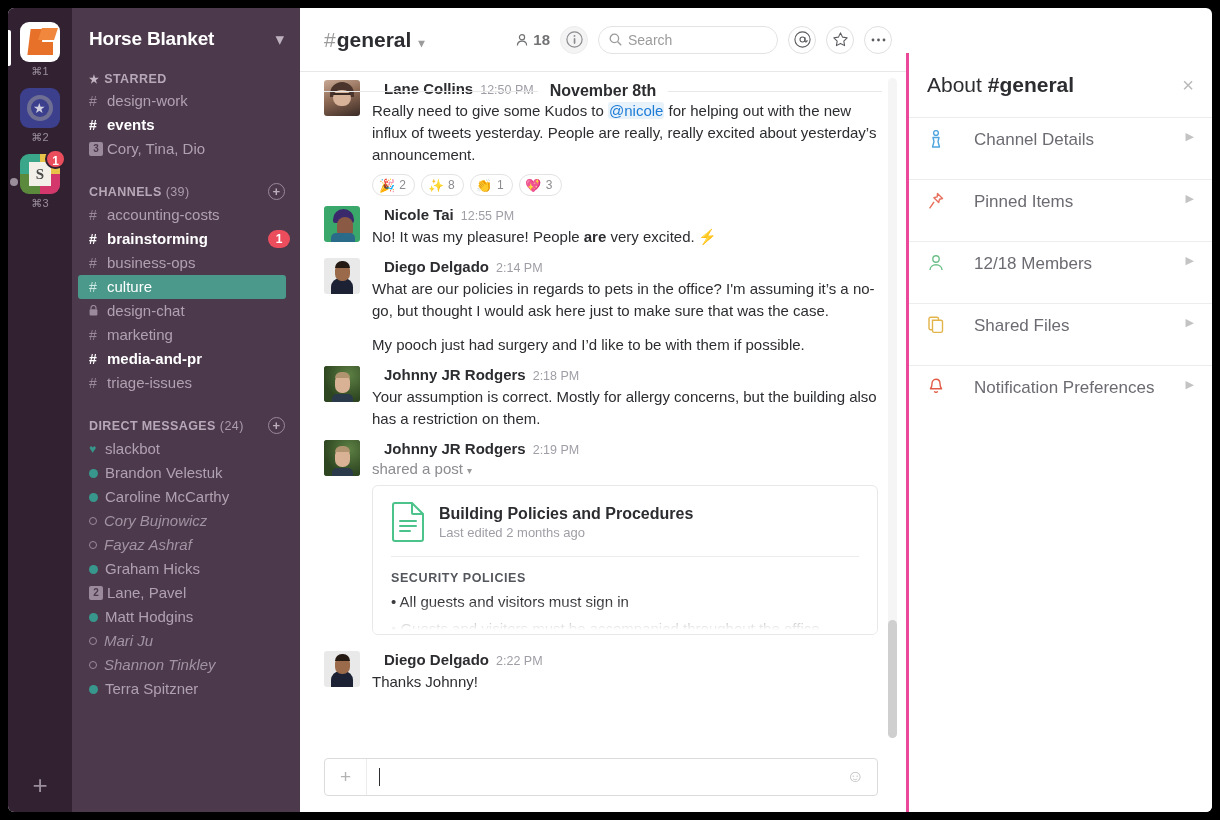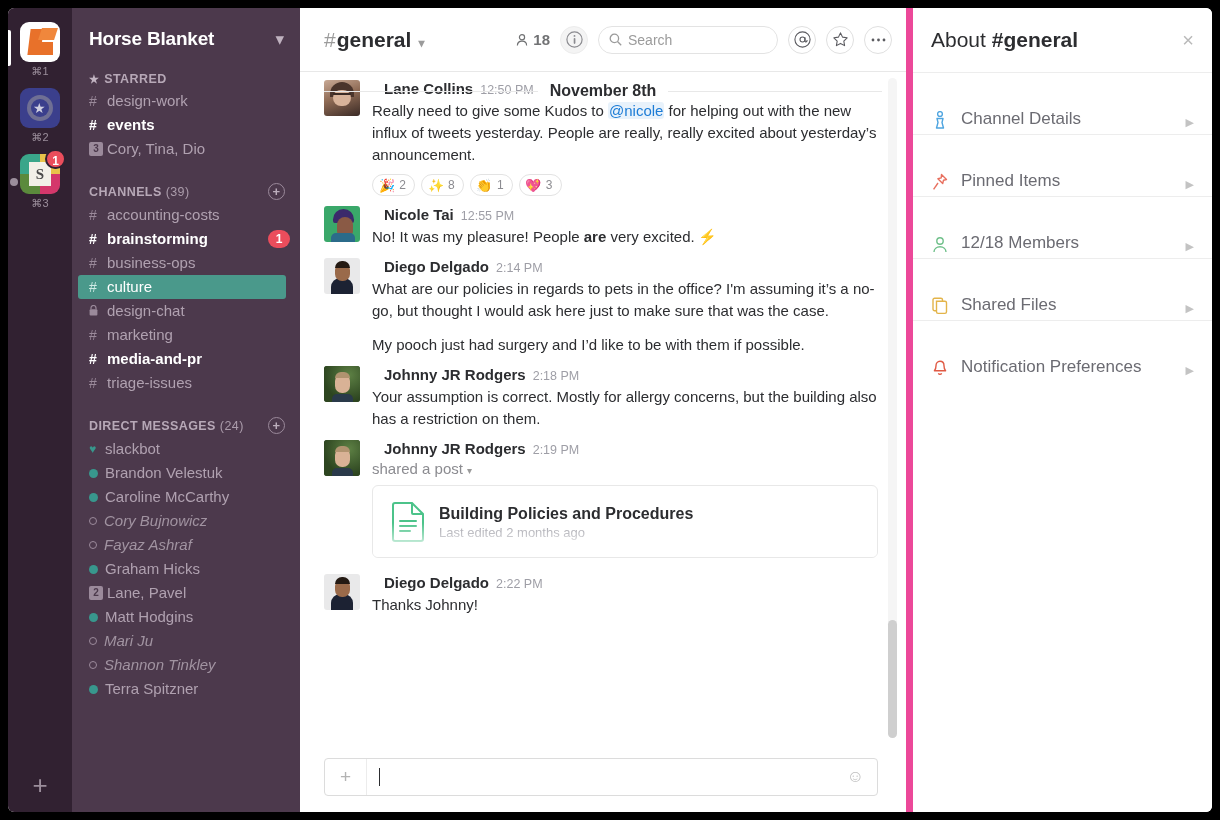--- a/index.html
+++ b/index.html
@@ -463,43 +463,43 @@
     display: inline-block;
     width: 1px; height: 18px;
     background: #2c2d30;
   }
   .cemoji { padding-right: 13px; color: #c0c0c0; font-size: 17px; cursor: pointer; }
 
   
   .details {
     width: 306px;
     flex: 0 0 306px;
-    border-left: 7px solid #ec4899;
+    border-left: 3px solid #ec4899;
     background: #fff;
-    display: flex; flex-direction: column;
+    display: flex; flex-direction: column; margin-top: 45px;
   }
   .det-head {
     height: 64px;
     display: flex; align-items: center;
     padding: 0 18px 0 18px;
     flex: 0 0 64px;
   }
   .det-title { font-size: 21px; color: #2c2d30; font-weight: 400; }
   .det-title b { font-weight: 700; }
   .det-close {
     margin-left: auto; color: #b9b9b9; font-size: 20px; cursor: pointer;
     line-height: 20px; font-weight: 300;
   }
   .det-row {
     height: 62px;
-    display: flex; align-items: flex-end;
-    padding: 5px 18px;
+    display: flex; align-items: flex-start;
+    padding: 12px 18px;
     border-top: 1px solid #ededed;
     cursor: pointer;
-    gap: 12px;
+    gap: 29px;
   }
   .det-row .dicon { width: 18px; flex: 0 0 18px; display: flex; justify-content: center; }
   .det-row .dlbl { font-size: 17px; color: #6b6b72; }
   .det-row .darrow { margin-left: auto; color: #c3c3c3; font-size: 11px; }
 </style>
 </head>
 <body>
 
 <div class="app">
 
@@ -831,20 +831,26 @@
                     <rect x="8" y="18" width="18" height="2" rx="1" fill="#4cc38a"></rect>
                     <rect x="8" y="23" width="18" height="2" rx="1" fill="#4cc38a"></rect>
                     <rect x="8" y="28" width="12" height="2" rx="1" fill="#4cc38a"></rect>
                   </svg>
                   <div>
                     <div class="fc-title">Building Policies and Procedures</div>
                     <div class="fc-sub">Last edited 2 months ago</div>
                   </div>
                 </div>
                 <div class="fc-rule"></div>
+                <div class="fc-body">
+                  <div class="fc-sec">SECURITY POLICIES</div>
+                  <div class="fc-li">• <span>All guests and visitors must sign in</span></div>
+                  <div class="fc-li">• <span>Guests and visitors must be accompanied throughout the office</span></div>
+
+                </div>
                 <div class="fc-fade"></div>
               </div>
             </div>
           </div>
 
           <div class="msg cont" style="padding-top:14px;">
             <div class="av" style="background:#e9e9ea;">
               <div style="position:absolute;left:7px;top:20px;width:22px;height:16px;background:#1c2233;border-radius:9px 9px 0 0;"></div>
               <div style="position:absolute;left:11px;top:5px;width:15px;height:18px;background:#9a6a4a;border-radius:7px;"></div>
               <div style="position:absolute;left:11px;top:3px;width:15px;height:7px;background:#241a13;border-radius:7px 7px 0 0;"></div>

